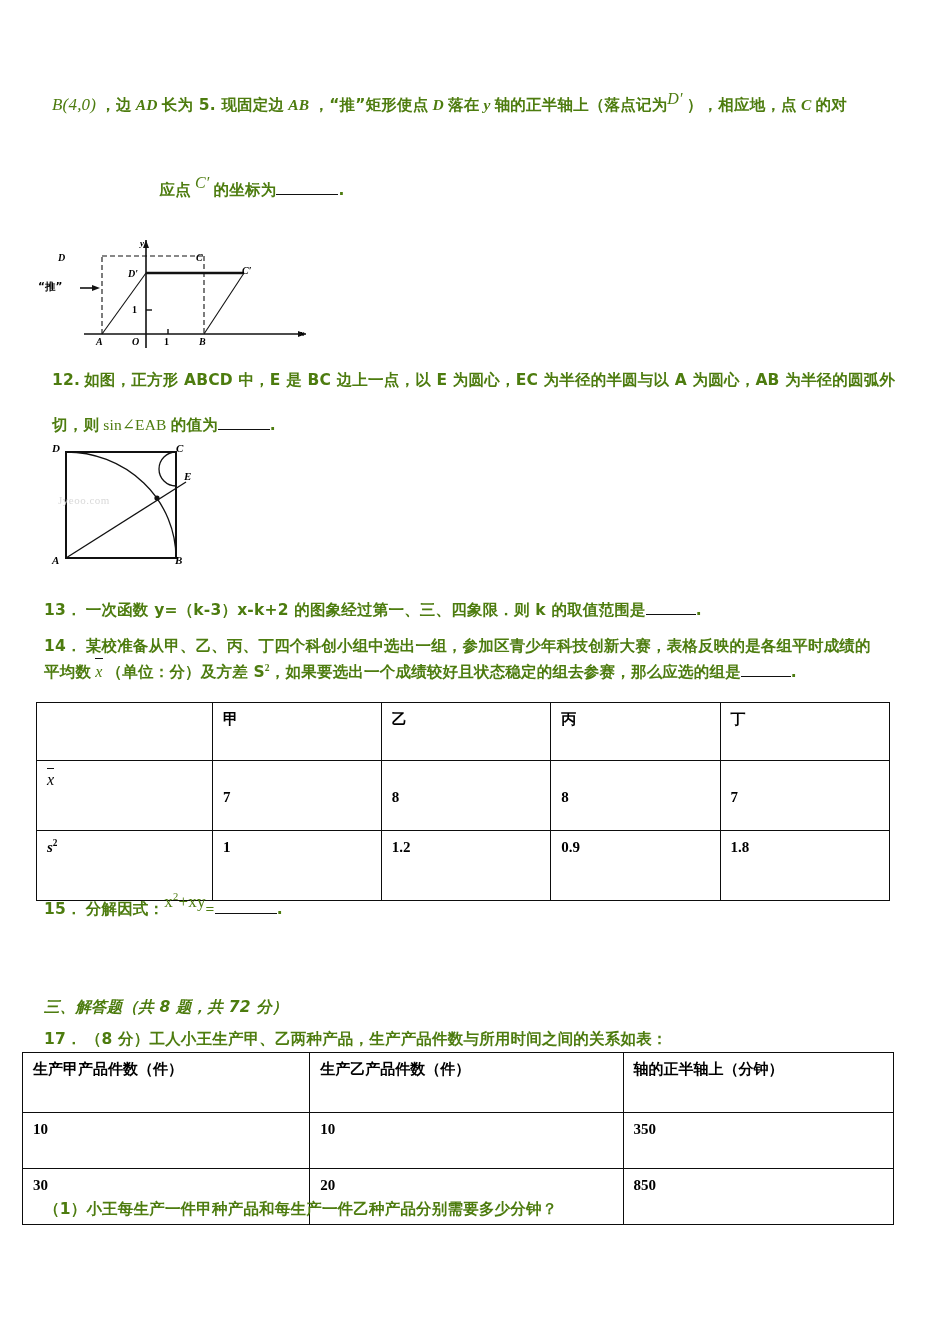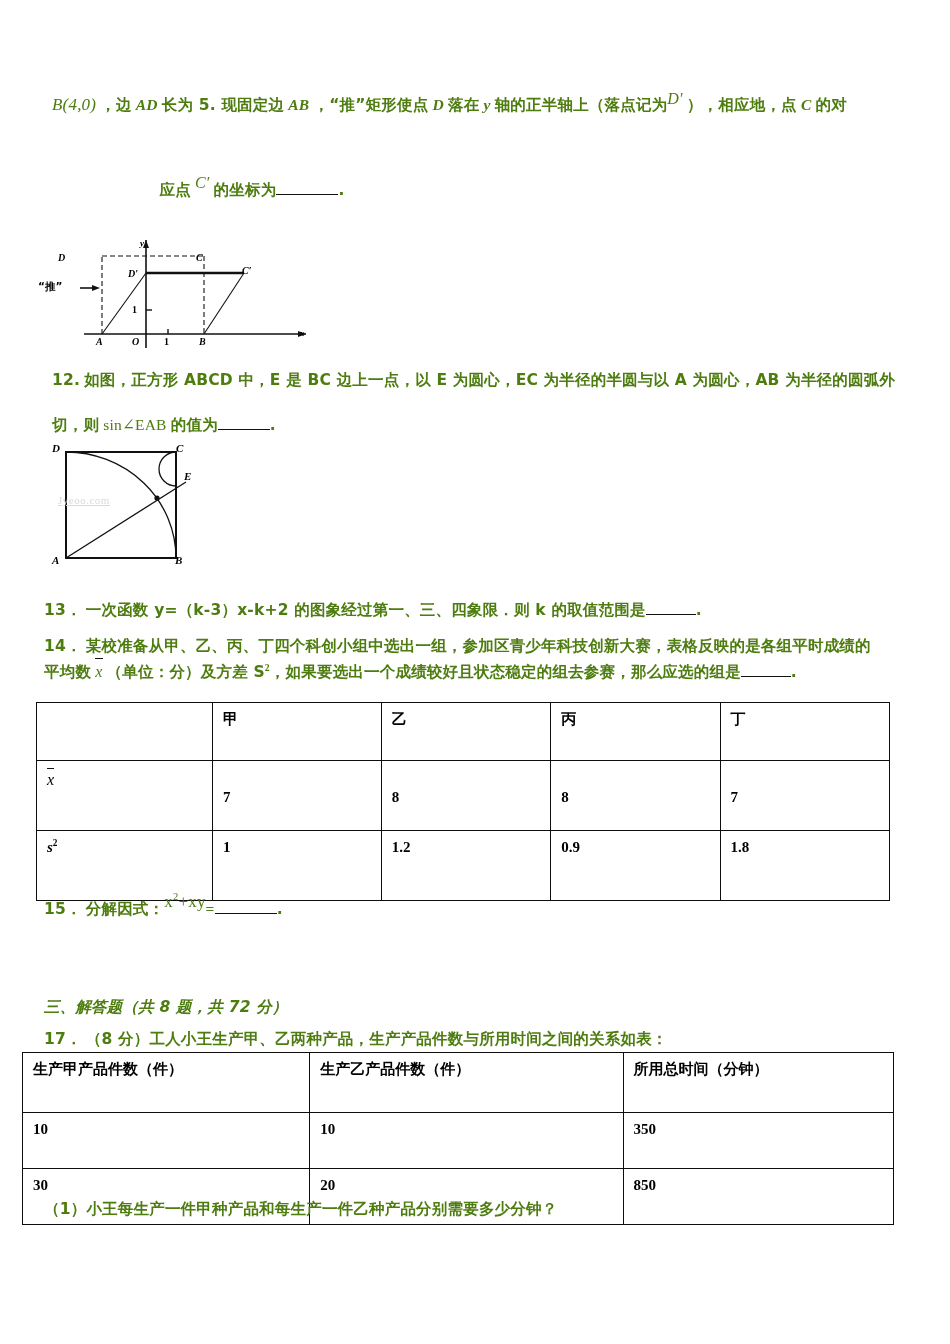--- a/index.html
+++ b/index.html
@@ -226,21 +226,21 @@
 
       <line x1="22" y1="122" x2="142" y2="46" stroke="#111" stroke-width="1.3"></line>
 
       <circle cx="113" cy="62" r="2.6" fill="#111"></circle>
     </svg>
     <span style="position:absolute;left:8px;top:6px;font-size:11px;font-weight:700;font-family:'Liberation Serif',serif;font-style:italic;">D</span>
     <span style="position:absolute;left:132px;top:6px;font-size:11px;font-weight:700;font-family:'Liberation Serif',serif;font-style:italic;">C</span>
     <span style="position:absolute;left:140px;top:34px;font-size:11px;font-weight:700;font-family:'Liberation Serif',serif;font-style:italic;">E</span>
     <span style="position:absolute;left:8px;top:118px;font-size:11px;font-weight:700;font-family:'Liberation Serif',serif;font-style:italic;">A</span>
     <span style="position:absolute;left:131px;top:118px;font-size:11px;font-weight:700;font-family:'Liberation Serif',serif;font-style:italic;">B</span>
-    <span class="wm" style="left:14px;top:58px;text-decoration:underline;">Jyeoo.com</span>
+    <span class="wm" style="left:14px;top:58px;">Jyeoo.com</span>
   </div>
 
   <div class="qtext" id="line-13">
     <span class="cn">13．</span>
     <span class="cn">一次函数 y=（k‑3）x‑k+2 的图象经过第一、三、四象限．则 k 的取值范围是</span><span class="blank" style="width:50px;"></span><span class="cn">.</span>
   </div>
 
   <div class="qtext" id="line-14">
     <span class="cn">14．</span>
     <span class="cn">某校准备从甲、乙、丙、丁四个科创小组中选出一组，参加区青少年科技创新大赛，表格反映的是各组平时成绩的</span>
@@ -296,21 +296,21 @@
   <div class="qtext" id="line-17">
     <span class="cn">17．</span>
     <span class="cn">（8 分）工人小王生产甲、乙两种产品，生产产品件数与所用时间之间的关系如表：</span>
   </div>
 
   <table class="t" id="tbl-prod">
     <tbody>
         <tr>
       <td class="cn">生产甲产品件数（件）</td>
       <td class="cn">生产乙产品件数（件）</td>
-      <td class="cn">所用总时间（分钟）</td>
+      <td class="cn">轴的正半轴上（分钟）</td>
     </tr>
     <tr>
       <td>10</td>
       <td>10</td>
       <td>350</td>
     </tr>
     <tr>
       <td>30</td>
       <td>20</td>
       <td>850</td>

